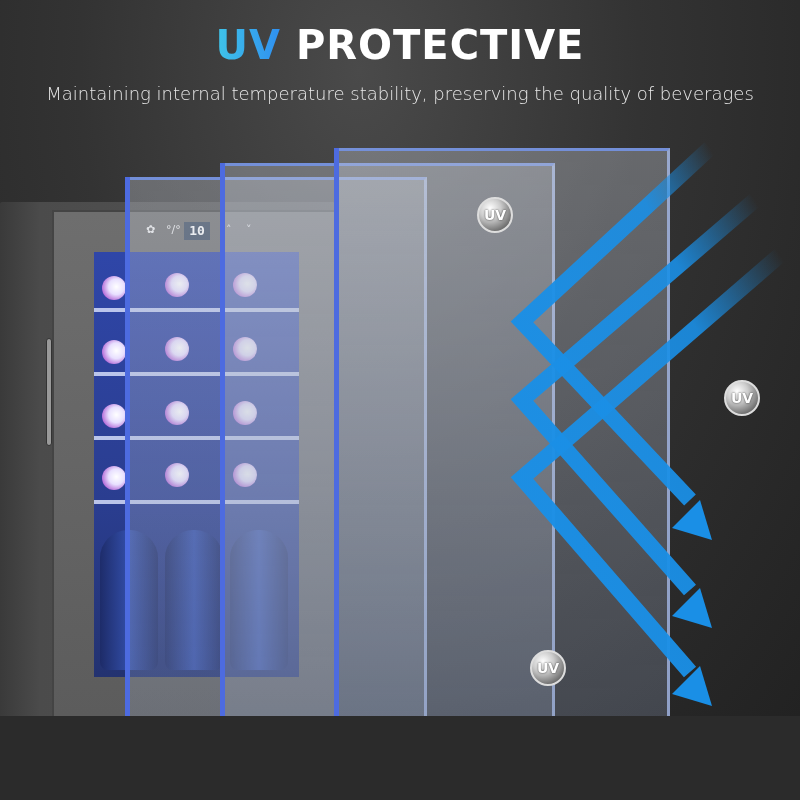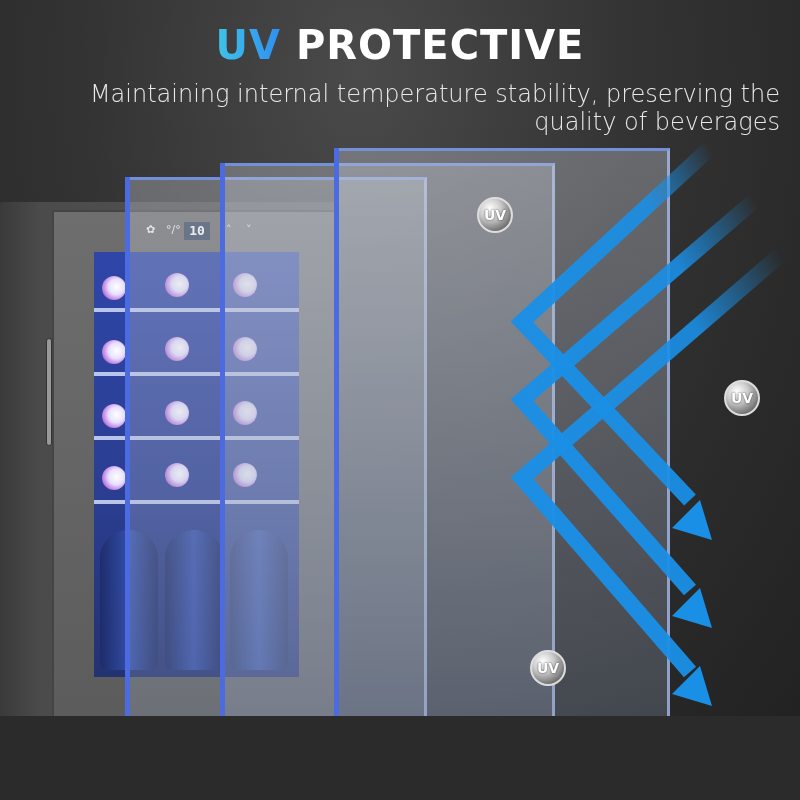--- a/index.html
+++ b/index.html
@@ -3,22 +3,22 @@
 <meta charset="utf-8">
 <style>
   * { box-sizing: border-box; margin: 0; padding: 0; }
   body { width: 800px; height: 800px; overflow: hidden; background: #2b2b2b; font-family: "DejaVu Sans", sans-serif; }
   #stage { position: relative; width: 800px; height: 716px; overflow: hidden;
     background: radial-gradient(ellipse at 45% 10%, #4a4a4a 0%, #333 45%, #222 100%); }
 
   .headline { position: absolute; top: 22px; left: 0; width: 800px; text-align: center;
     font-family: "DejaVu Sans", sans-serif; font-weight: bold; font-size: 40px; letter-spacing: 1px; color: #fff; }
   .headline .uv { background: linear-gradient(90deg, #3fc4e8, #2f8ff0); -webkit-background-clip: text; background-clip: text; color: transparent; }
-  .subtitle { position: absolute; top: 80px; left: 20px; width: 760px; text-align: right;
-    font-family: "DejaVu Sans", sans-serif; font-weight: 300; font-size: 24px; line-height: 28px; color: #e8e8e8; }
+  .subtitle { position: absolute; top: 80px; left: 20px; width: 760px; text-align: center;
+    font-family: "DejaVu Sans", sans-serif; font-weight: 300; font-size: 18px; line-height: 28px; color: #e8e8e8; }
 
   
   .fridge { position: absolute; left: 0; top: 202px; width: 335px; height: 580px;
     background: linear-gradient(90deg, #3a3a3a 0%, #4b4b4b 12%, #555 100%); border-radius: 2px; }
   .fridge-door { position: absolute; left: 52px; top: 210px; width: 285px; height: 562px;
     background: linear-gradient(180deg, #6e6e6e, #5a5a5a); border: 2px solid #444; }
   .handle { position: absolute; left: 46px; top: 338px; width: 6px; height: 108px; background: #999; border-radius: 3px; border: 1px solid #333; }
   .cabinet { position: absolute; left: 94px; top: 252px; width: 205px; height: 425px;
     background: linear-gradient(180deg, #2f46a8 0%, #2a3d8f 60%, #233270 100%); }
   .shelf { position: absolute; left: 94px; width: 205px; height: 4px; background: #dfe6ff; opacity: .8; }

